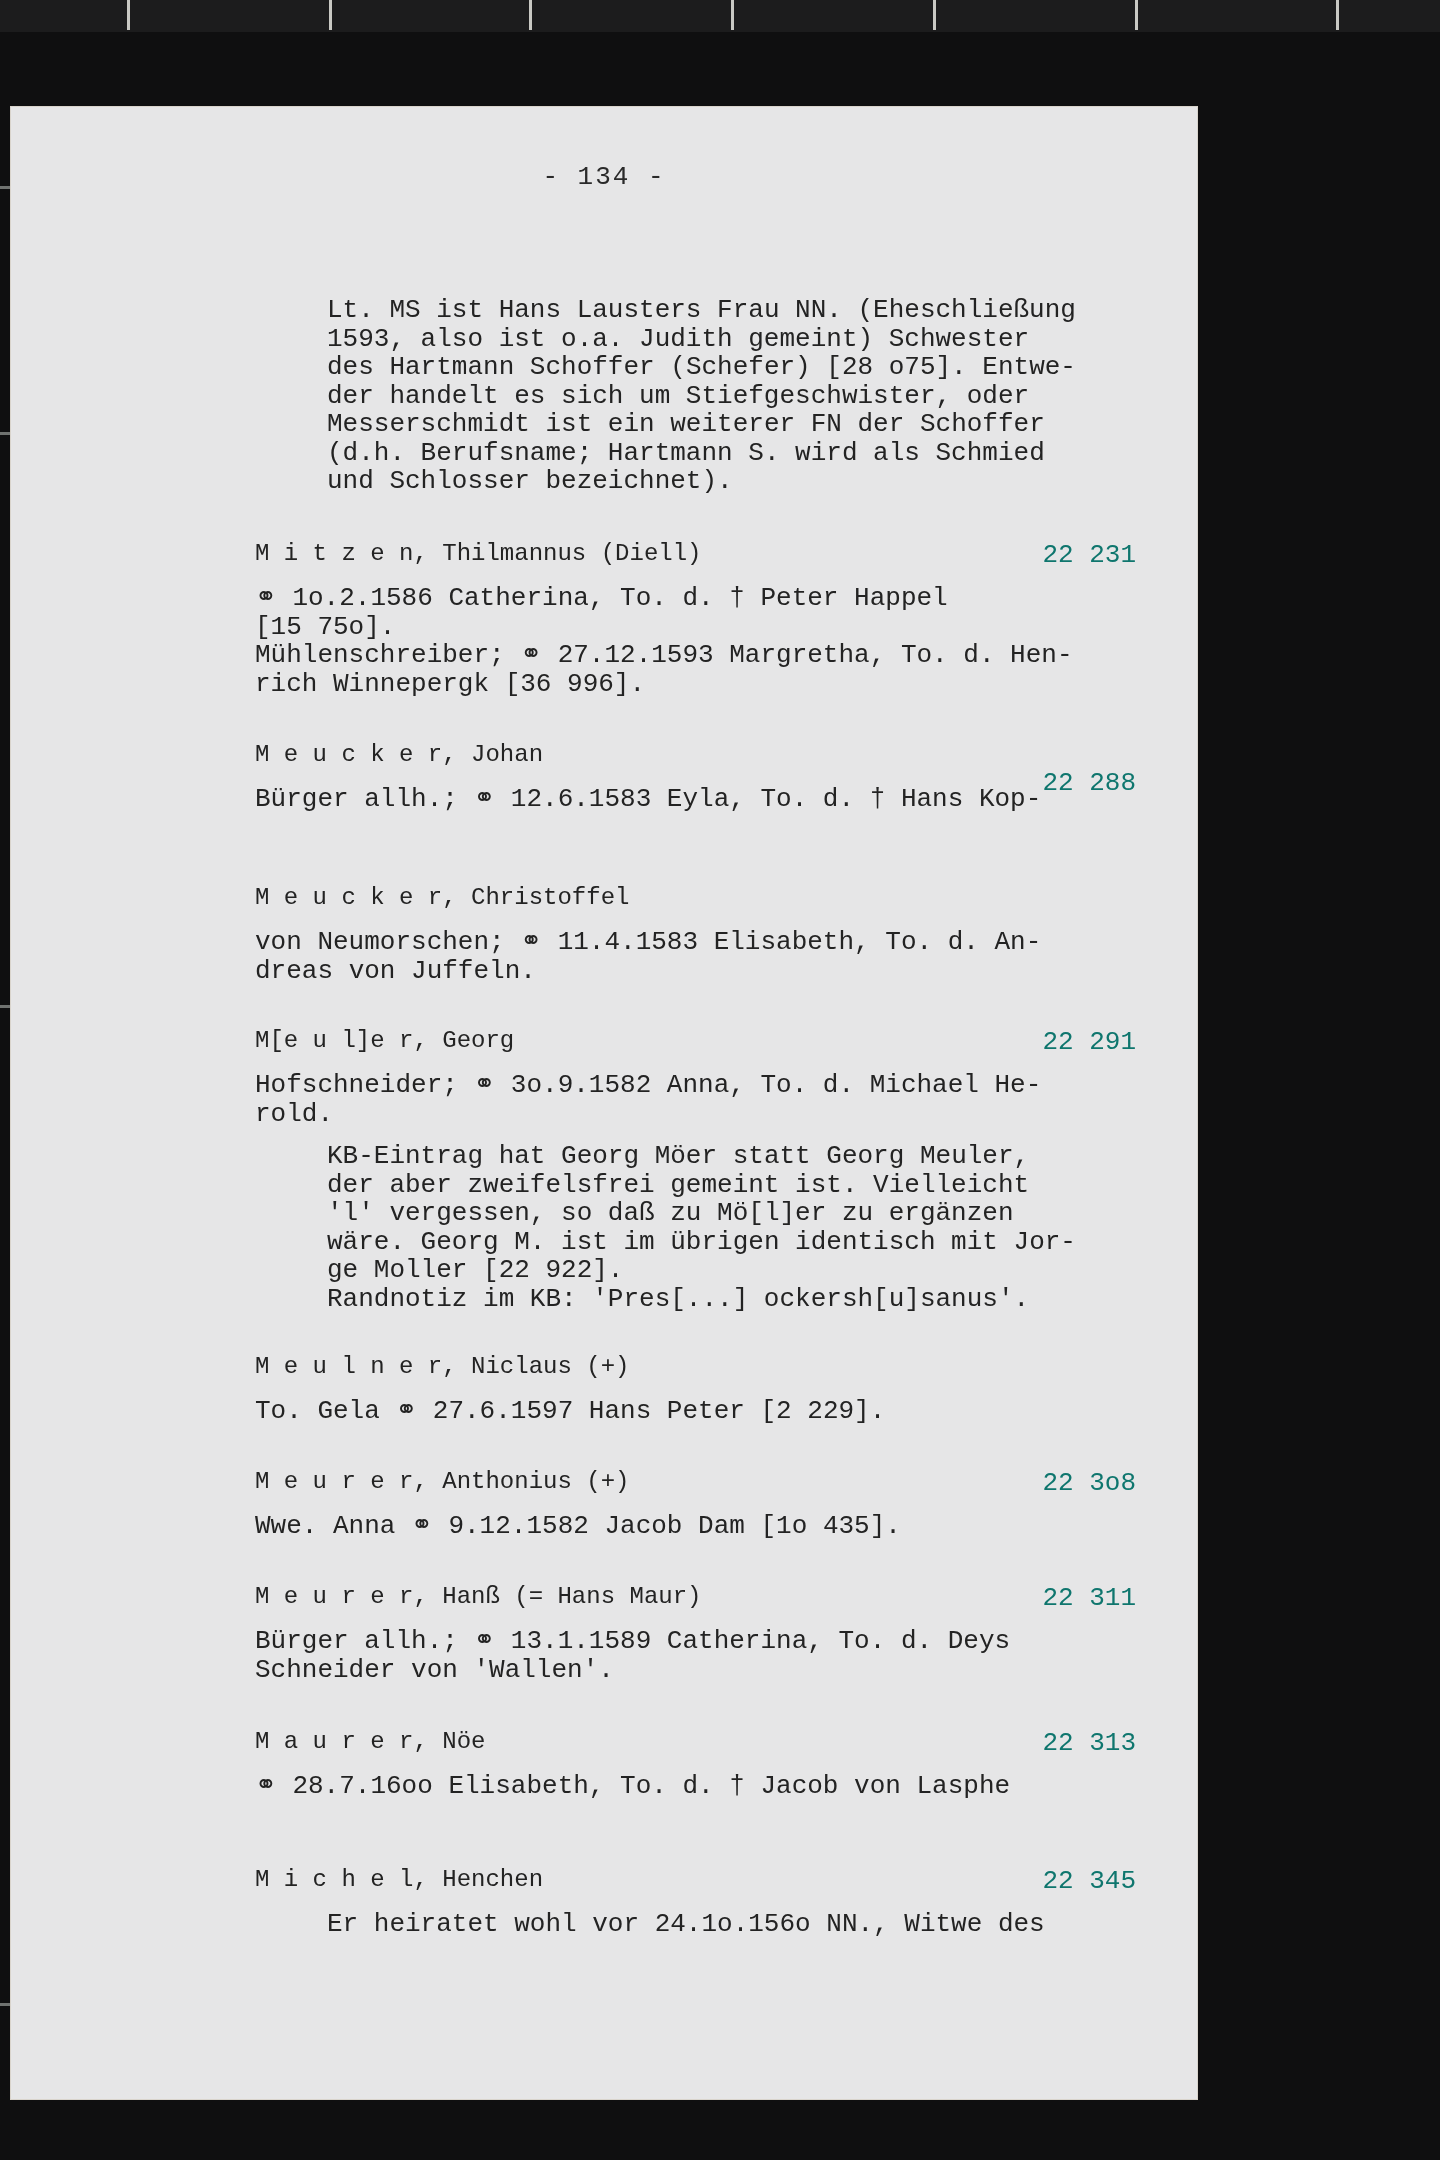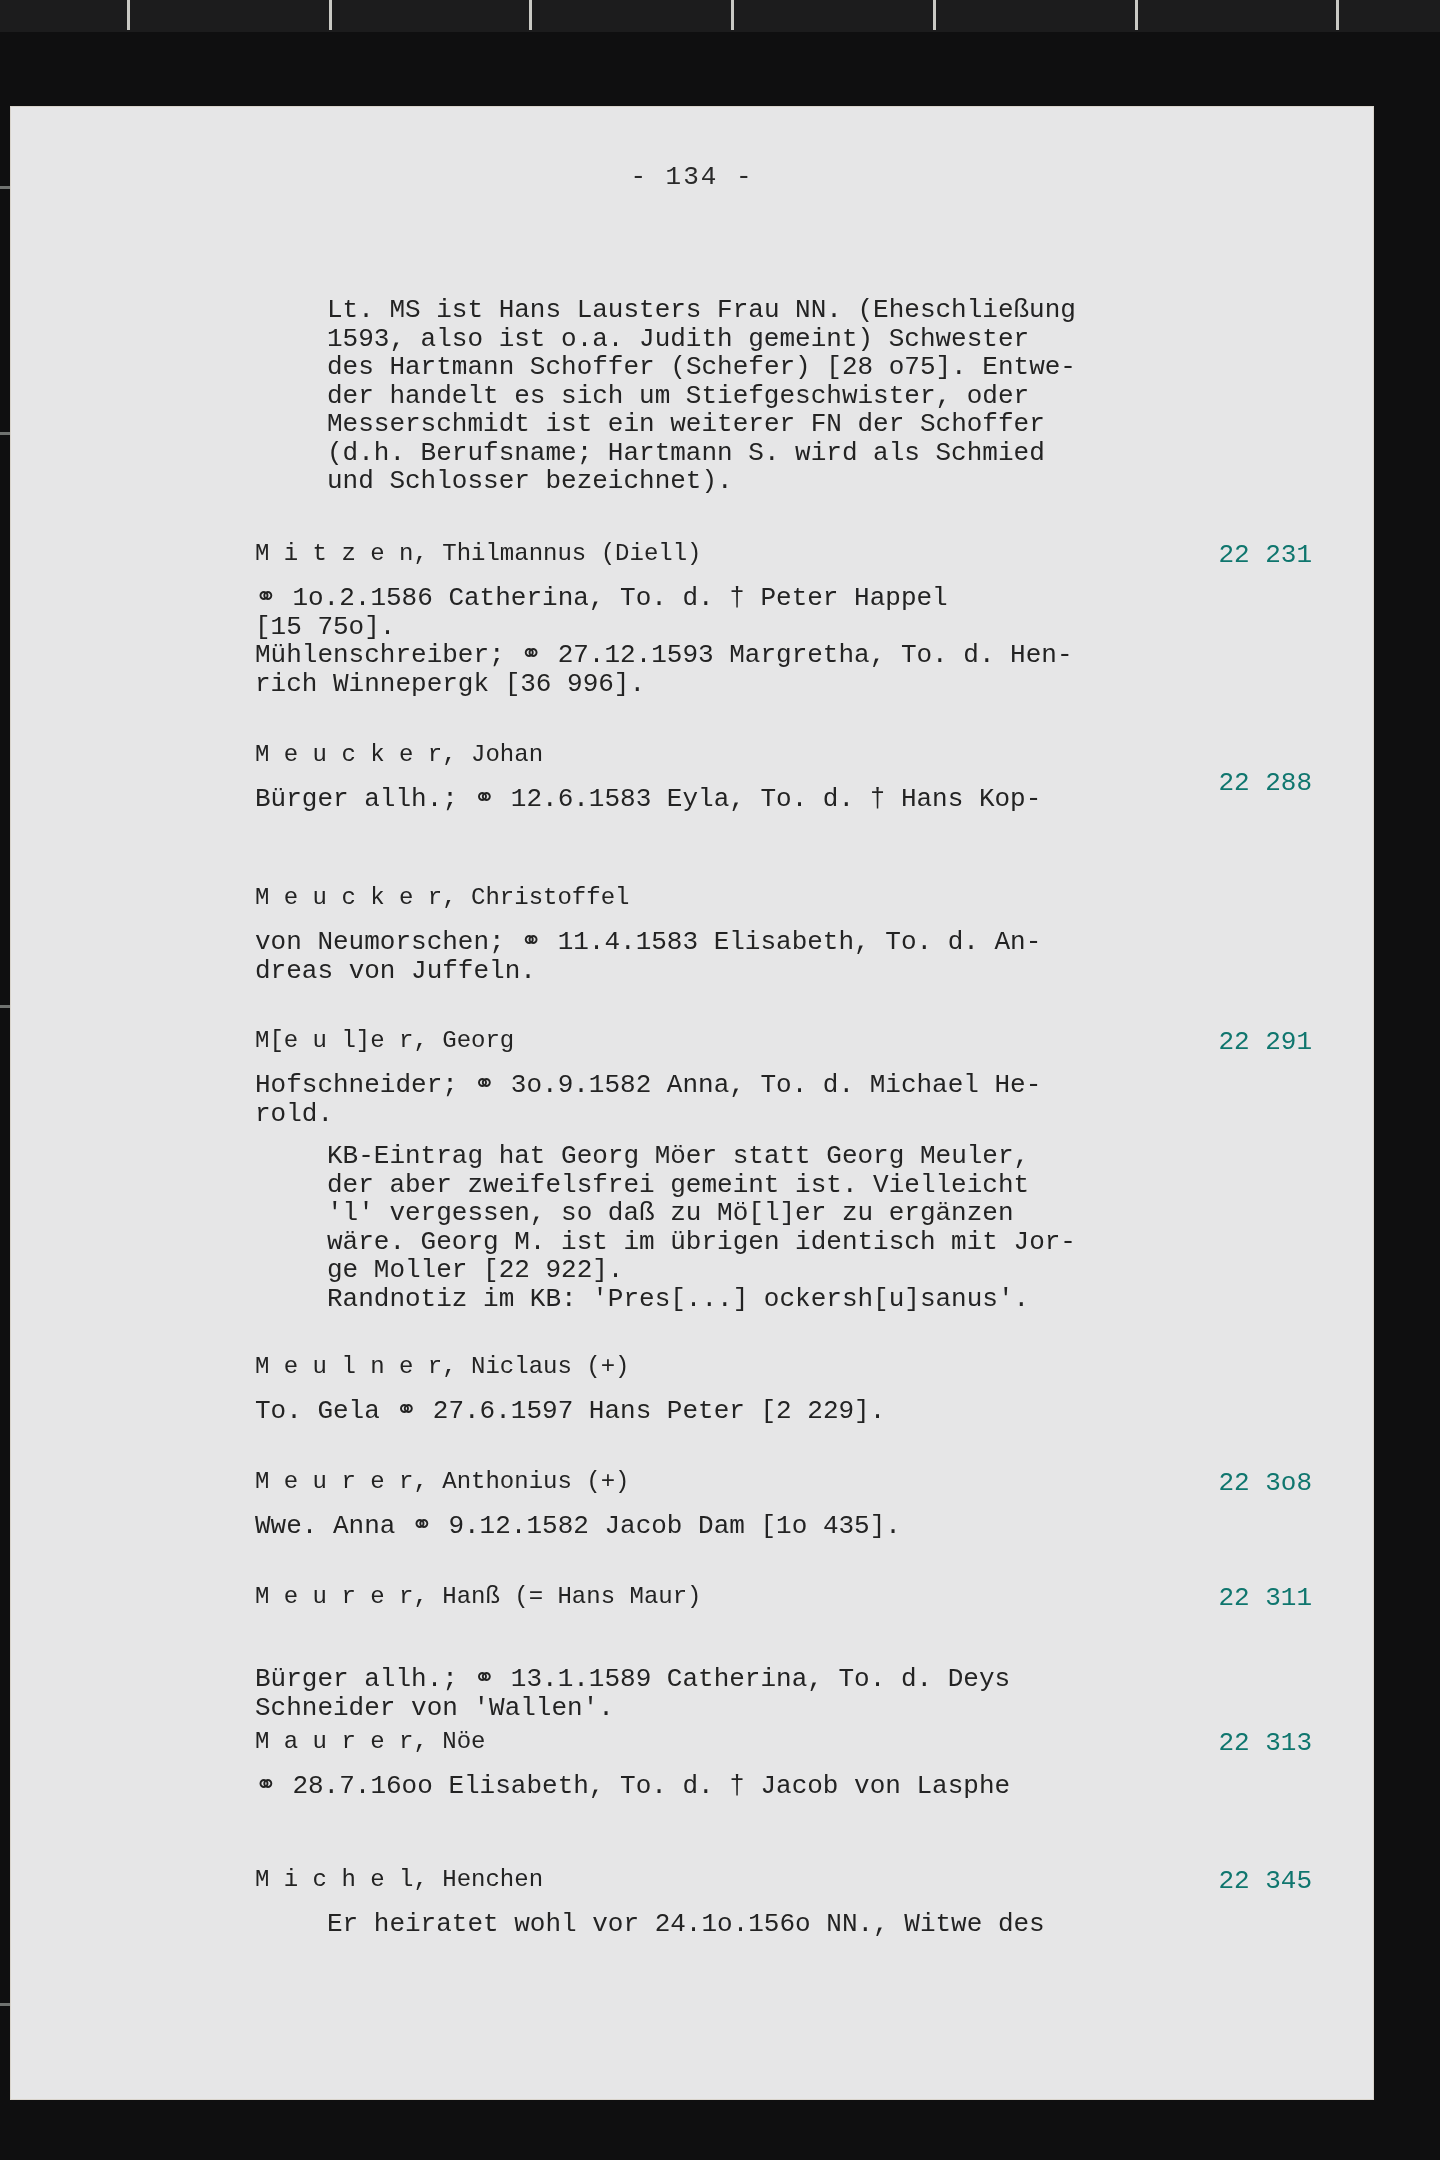--- a/index.html
+++ b/index.html
@@ -12,21 +12,21 @@
     position: absolute; left: 0; top: 0; width: 1440px; height: 32px;
     background: #1c1c1d;
   }
   .ruler .tick {
     position: absolute; top: 0; width: 3px; height: 30px; background: #c9c9c4;
   }
   .edge-mark {
     position: absolute; left: 0; width: 10px; height: 3px; background: #6f7270;
   }
   .paper {
-    position: absolute; left: 10px; top: 106px; width: 1364px; height: 1994px;
+    position: absolute; left: 10px; top: 106px; width: 1188px; height: 1994px;
     background: #e6e6e7;
     box-shadow: inset 0 0 0 1px #d9d4cc;
   }
   .page-number {
     position: absolute; top: 56px; left: 0; width: 100%; text-align: center;
     font-size: 26px; color: #2a2a2a; letter-spacing: 2px;
   }
   .u { text-decoration-thickness: 2px; text-underline-offset: 4px; }
   .ref { position: absolute; right: 62px; font-size: 26px; color: #0f766e; }
   .entry-head { position: absolute; left: 245px; font-size: 24px; color: #232323; white-space: pre; }
@@ -68,21 +68,21 @@
       <div class="ref" style="top: 921px;">22 291</div>
       <div class="block" style="top: 965px;"><div><span>Hofschneider; ⚭ 3o.9.1582 Anna, To. d. Michael </span><span class="u">He-</span><span></span></div><div><span></span><span class="u">rold</span><span>.</span></div></div>
       <div class="block indent" style="top: 1036px;"><div><span>KB-Eintrag hat Georg </span><span class="u">Möer</span><span> statt Georg </span><span class="u">Meuler</span><span>,</span></div><div><span>der aber zweifelsfrei gemeint ist. Vielleicht</span></div><div><span>'l' vergessen, so daß zu </span><span class="u">Mö[l]er</span><span> zu ergänzen</span></div><div><span>wäre. Georg </span><span class="u">M</span><span>. ist im übrigen identisch mit Jor-</span></div><div><span>ge </span><span class="u">Moller</span><span> [22 922].</span></div><div><span>Randnotiz im KB: 'Pres[...] ockersh[u]sanus'.</span></div></div>
       <div class="entry-head" style="top: 1247px;"><span class="u">M e u l n e r</span><span><span>, Niclaus (+)</span></span></div>
       <div class="block" style="top: 1291px;"><div><span>To. Gela ⚭ 27.6.1597 Hans </span><span class="u">Peter</span><span> [2 229].</span></div></div>
       <div class="entry-head" style="top: 1362px;"><span class="u">M e u r e r</span><span><span>, Anthonius (+)</span></span></div>
       <div class="ref" style="top: 1362px;">22 3o8</div>
       <div class="block" style="top: 1406px;"><div><span>Wwe. Anna ⚭ 9.12.1582 Jacob </span><span class="u">Dam</span><span> [1o 435].</span></div></div>
       <div class="entry-head" style="top: 1477px;"><span class="u">M e u r e r</span><span><span>, Hanß (= Hans </span><span class="u">Maur</span><span>)</span></span></div>
       <div class="ref" style="top: 1477px;">22 311</div>
-      <div class="block" style="top: 1521px; margin-top: 38px;"><div><span>Bürger allh.; ⚭ 13.1.1589 Catherina, To. d. Deys</span></div><div><span></span><span class="u">Schneider</span><span> von 'Wallen'.</span></div></div>
+      <div class="block" style="top: 1521px;"><div><span>Bürger allh.; ⚭ 13.1.1589 Catherina, To. d. Deys</span></div><div><span></span><span class="u">Schneider</span><span> von 'Wallen'.</span></div></div>
       <div class="entry-head" style="top: 1622px;"><span class="u">M a u r e r</span><span><span>, Nöe</span></span></div>
       <div class="ref" style="top: 1622px;">22 313</div>
       <div class="block" style="top: 1666px;"><div><span>⚭ 28.7.16oo Elisabeth, To. d. † Jacob </span><span class="u">von Lasphe</span><span></span></div></div>
       <div class="entry-head" style="top: 1760px;"><span class="u">M i c h e l</span><span><span>, Henchen</span></span></div>
       <div class="ref" style="top: 1760px;">22 345</div>
       <div class="block indent" style="top: 1804px;"><div><span>Er heiratet wohl vor 24.1o.156o NN., Witwe des</span></div></div>
     </div>
 </div>
 
 </body></html>

